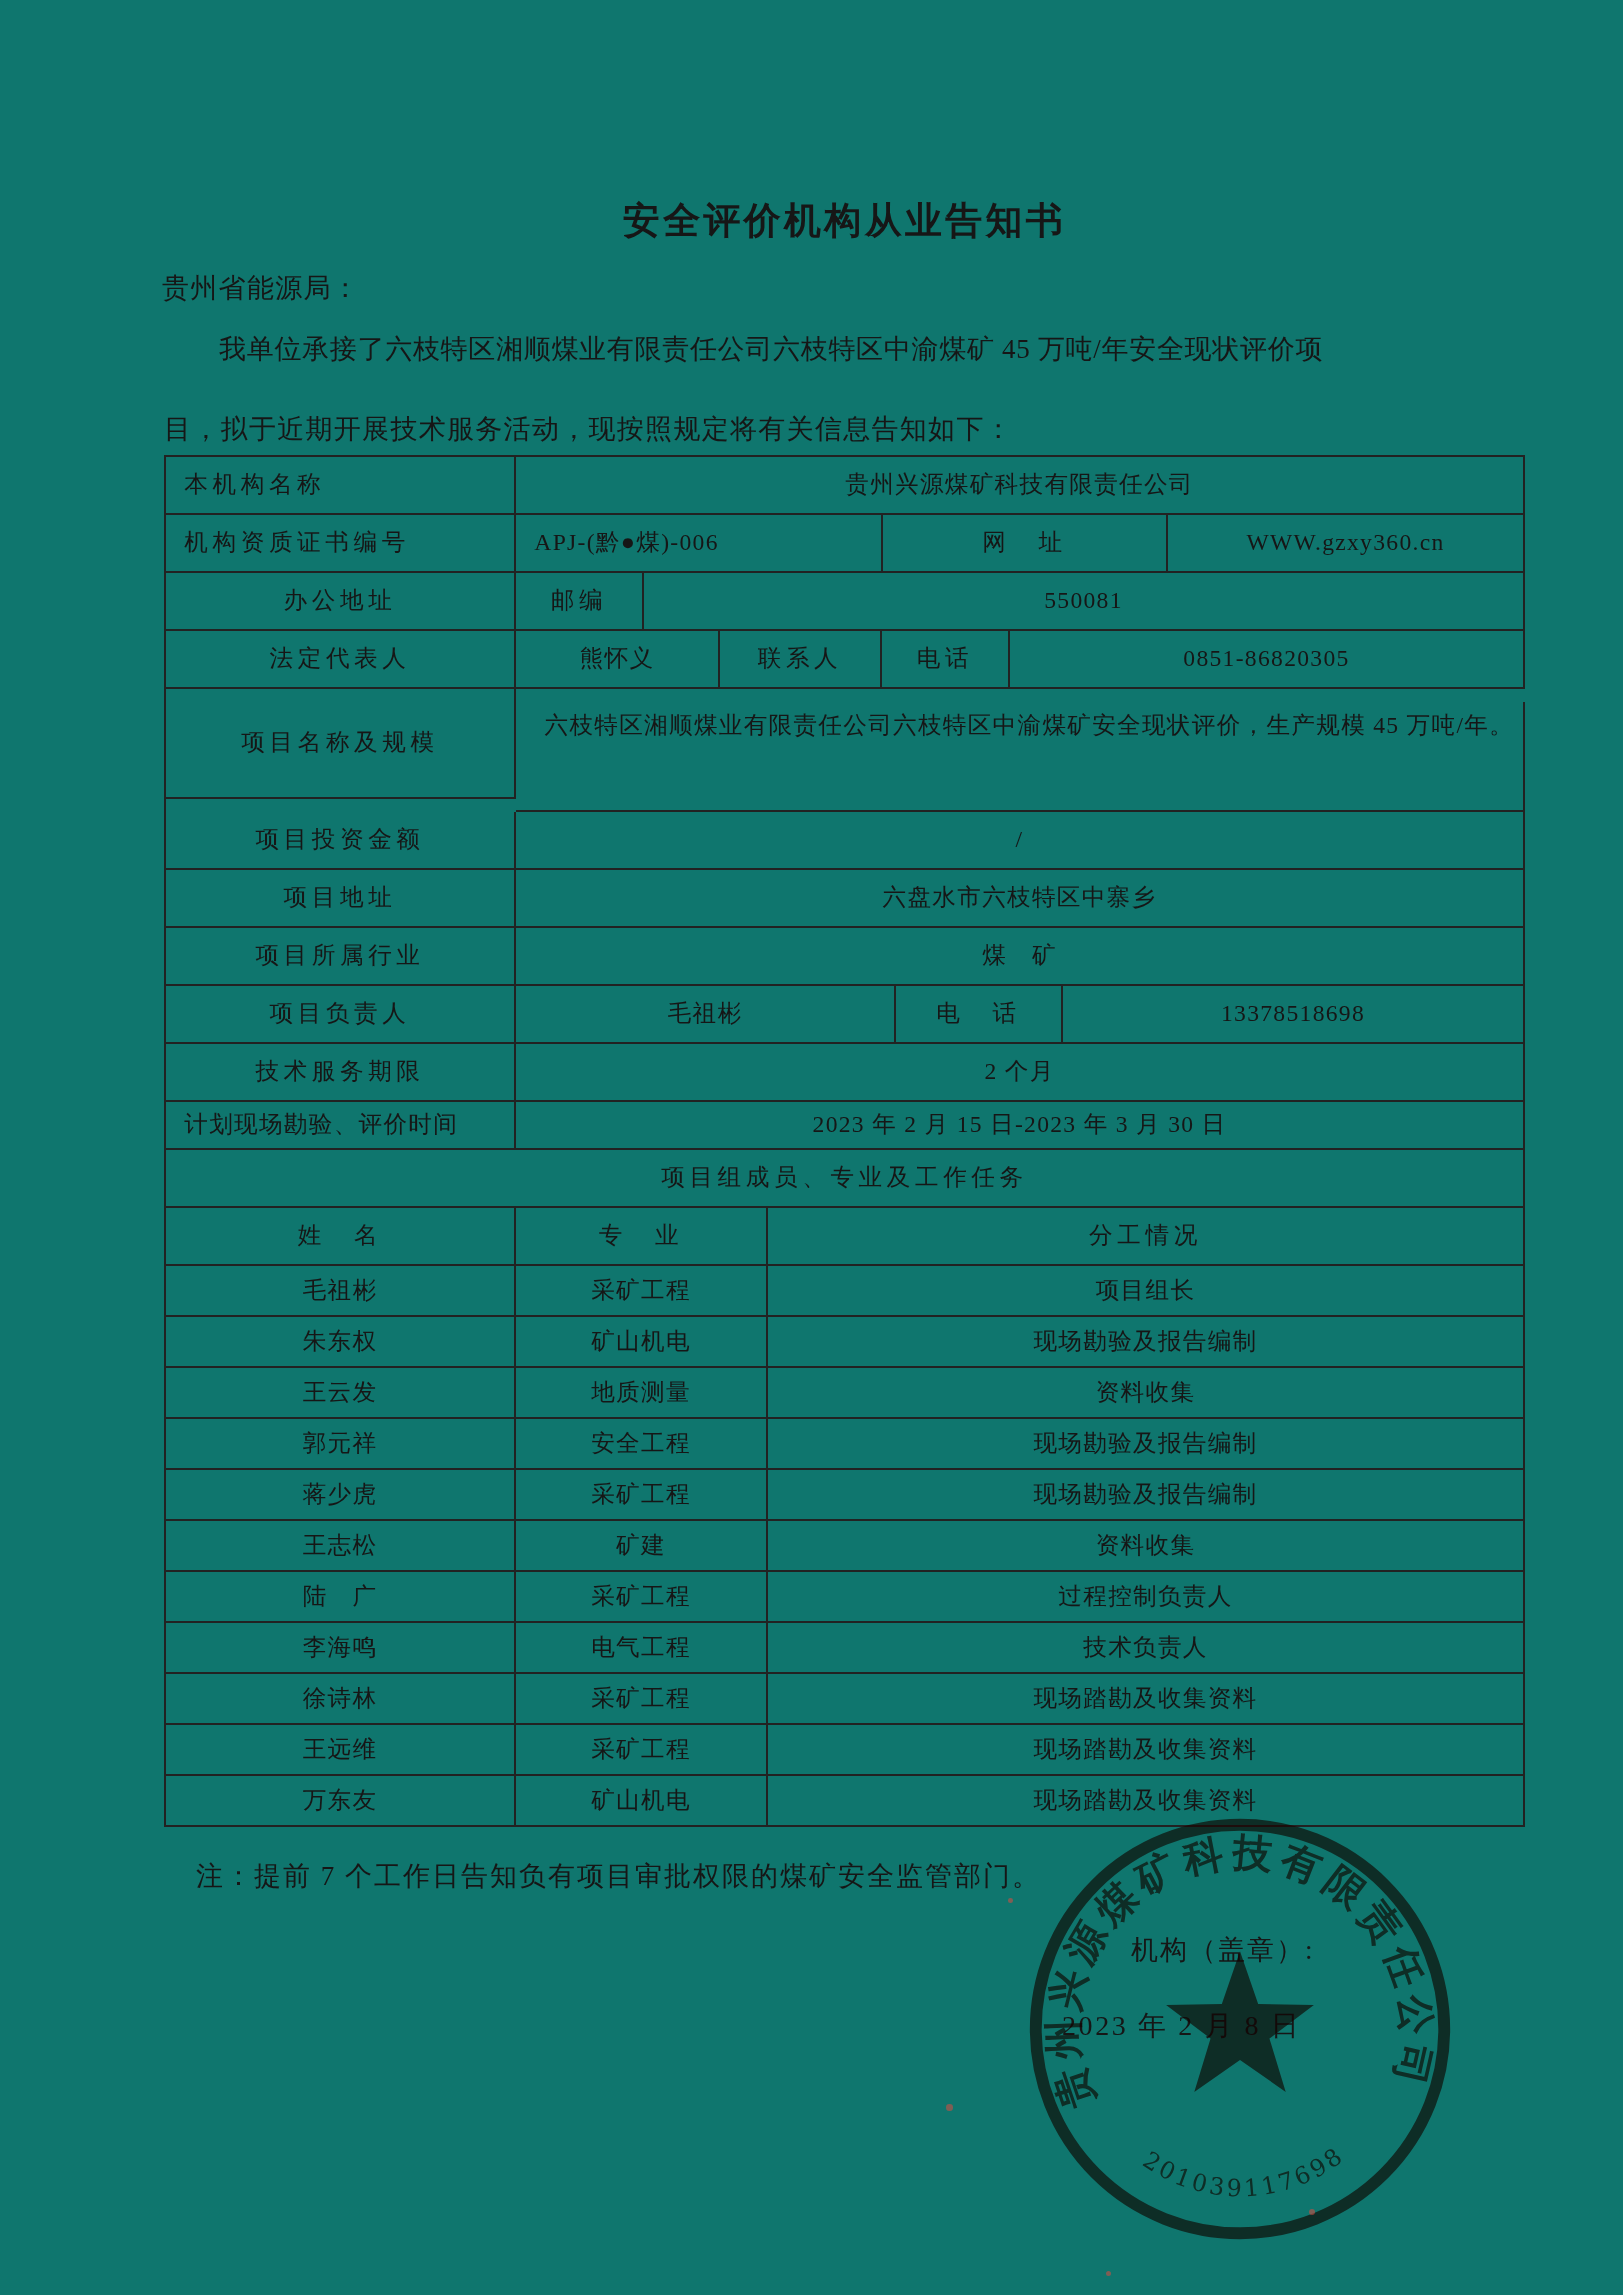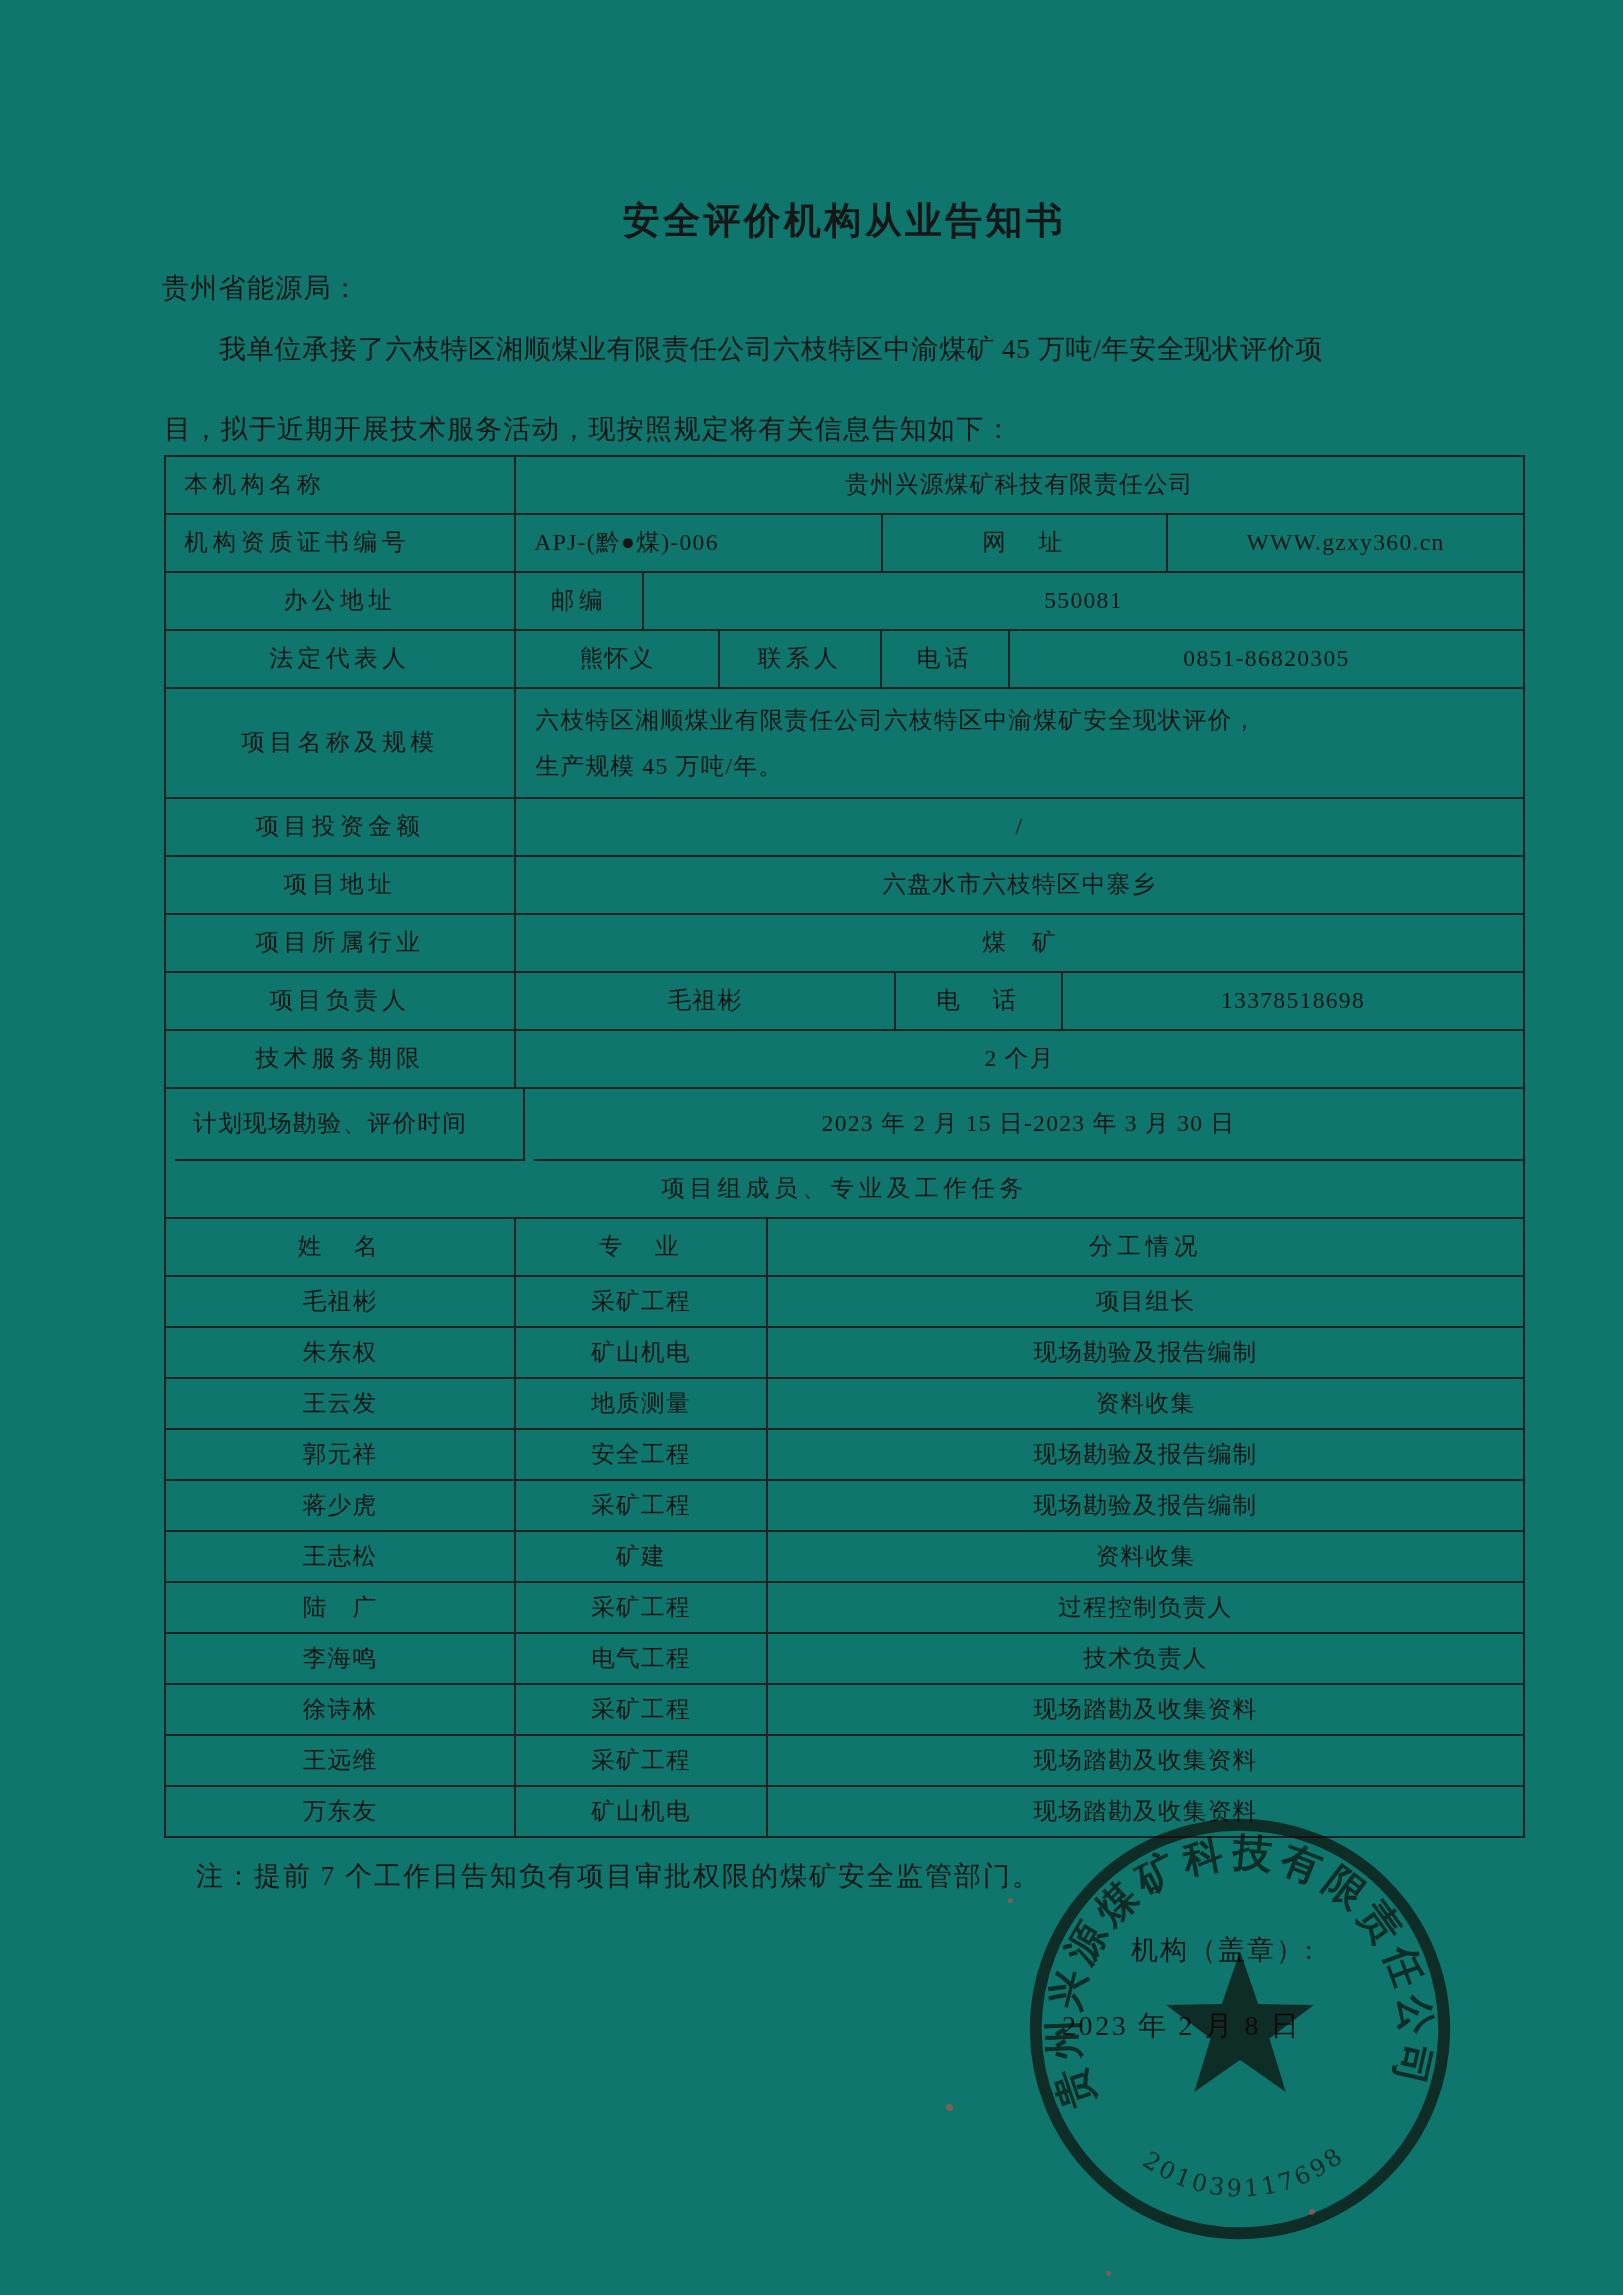--- a/index.html
+++ b/index.html
@@ -37,33 +37,33 @@
   .td {
     box-sizing:border-box;
     border-right:2px solid #222; border-bottom:2px solid #222;
     display:flex; align-items:center; justify-content:center;
     font-size:23.6px; letter-spacing:1.3px; text-align:center;
     line-height:1.25;
   }
   .lbl { letter-spacing:4.6px; }
   .left { justify-content:flex-start; text-align:left; padding-left:18.3px; }
   .grow { flex:1 1 auto; }
-  .h84 { height:58px; } .h168 { height:110px; } .h100 { height:72px;margin-left:9px; } .h78 { height:51px; }
+  .h84 { height:58px; } .h168 { height:110px; } .h100 { height:48px; } .h78 { height:51px; }
   .w534 { width:350px; flex:0 0 350px; }
   .w560 { width:367px; flex:0 0 367px; }
   .w436 { width:285px; flex:0 0 285px; }
   .w1009{ width:660px; flex:0 0 660px; }
   .w195 { width:128px; flex:0 0 128px; }
   .w312 { width:204px; flex:0 0 204px; }
   .w248 { width:162px; flex:0 0 162px; }
   .w449 { width:294px; flex:0 0 294px; }
   .w580 { width:380px; flex:0 0 380px; }
   .w255 { width:167px; flex:0 0 167px; }
   .w385 { width:252px; flex:0 0 252px; }
-  .two-line { flex-direction:column; align-items:flex-start; justify-content:center; padding-left:19.6px; }
+  .two-line { align-items:flex-start; justify-content:center; padding-left:19.6px;margin-top:13px; }
   .two-line > div { line-height:1.95; }
   
   .note {
     position:absolute; top:1858px; left:196px;
     font-size:27px; letter-spacing:2px;
   }
   .sig-label {
     position:absolute; top:1932px; left:1131px;
     font-size:27px; letter-spacing:2px;
   }

